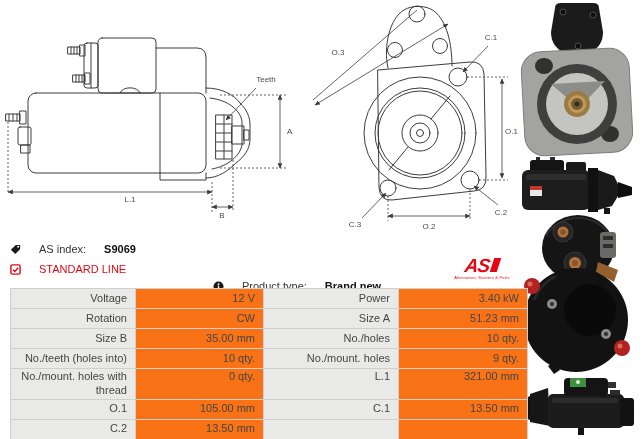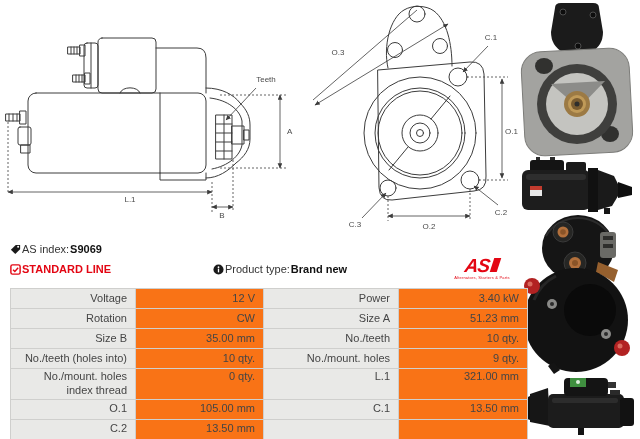--- a/index.html
+++ b/index.html
@@ -9,24 +9,24 @@
 
   
   .drawing-side{position:absolute;left:0;top:0;}
   .drawing-front{position:absolute;left:300px;top:0;}
   .dim-text{font-size:8px;fill:#4a4a4a;}
 
   
   .photo{position:absolute;}
 
   
-  .info-row{position:absolute;display:flex;align-items:center;gap:1px;
+  .info-row{position:absolute;display:flex;align-items:center;gap:18px;
             font-size:11px;color:#333;white-space:nowrap;}
   .info-row b{color:#111;}
-  .red-line{color:#e30613;font-weight:bold;}
+  .red-line{color:#e30613;font-weight:normal;}
   .ico{width:11px;height:11px;flex:0 0 auto;}
   .as-logo{position:absolute;left:447px;top:256px;width:70px;text-align:center;line-height:1;}
   .as-logo .big{font-size:19px;font-weight:bold;font-style:italic;color:#e30613;
                 letter-spacing:-1px;display:inline-block;transform:skew(-8deg);}
   .as-logo .flag{display:inline-block;width:7px;height:14px;background:#e30613;
                  transform:skew(-18deg);margin-left:2px;}
   .as-logo .tagline{font-size:4px;color:#e30613;margin-top:1px;letter-spacing:.2px;}
 
   
   table.specs{position:absolute;left:10px;top:288px;width:517px;border-collapse:collapse;
@@ -243,21 +243,21 @@
 
   <div class="info-row" style="left:10px;top:263px;">
     <svg class="ico" viewBox="0 0 10 10">
       <rect x="0.8" y="0.8" width="8.4" height="8.4" rx="1.5" fill="none" stroke="#e30613" stroke-width="1.3"></rect>
       <path d="M2.8,5.2 L4.4,6.8 L7.4,3.4" fill="none" stroke="#e30613" stroke-width="1.3"></path>
     </svg>
     <span class="red-line">STANDARD LINE</span>
   </div>
 
 
-  <div class="info-row" style="left:205px;top:263px;padding-left:8px;">
+  <div class="info-row" style="left:205px;top:280px;padding-left:8px;">
     <svg class="ico" viewBox="0 0 10 10">
       <circle cx="5" cy="5" r="4.6" fill="#1a1a1a"></circle>
       <circle cx="5" cy="2.9" r="0.8" fill="#ffffff"></circle>
       <rect x="4.4" y="4.2" width="1.2" height="3.4" fill="#ffffff"></rect>
     </svg>
     <span>Product type:</span>
     <b>Brand new</b>
   </div>
 
 
@@ -282,31 +282,31 @@
       </tr>
       <tr>
         <td class="lbl">Rotation</td>
         <td>CW</td>
         <td class="lbl">Size A</td>
         <td>51.23 mm</td>
       </tr>
       <tr>
         <td class="lbl">Size B</td>
         <td>35.00 mm</td>
-        <td class="lbl">No./teeth</td>
+        <td class="lbl">No./holes</td>
         <td>10 qty.</td>
       </tr>
       <tr>
         <td class="lbl">No./teeth (holes into)</td>
         <td>10 qty.</td>
         <td class="lbl">No./mount. holes</td>
         <td>9 qty.</td>
       </tr>
       <tr>
-        <td class="lbl">No./mount. holes index thread</td>
+        <td class="lbl">No./mount. holes with thread</td>
         <td style="vertical-align:top">0 qty.</td>
         <td class="lbl" style="vertical-align:top">L.1</td>
         <td style="vertical-align:top">321.00 mm</td>
       </tr>
       <tr>
         <td class="lbl">O.1</td>
         <td>105.00 mm</td>
         <td class="lbl">C.1</td>
         <td>13.50 mm</td>
       </tr>

